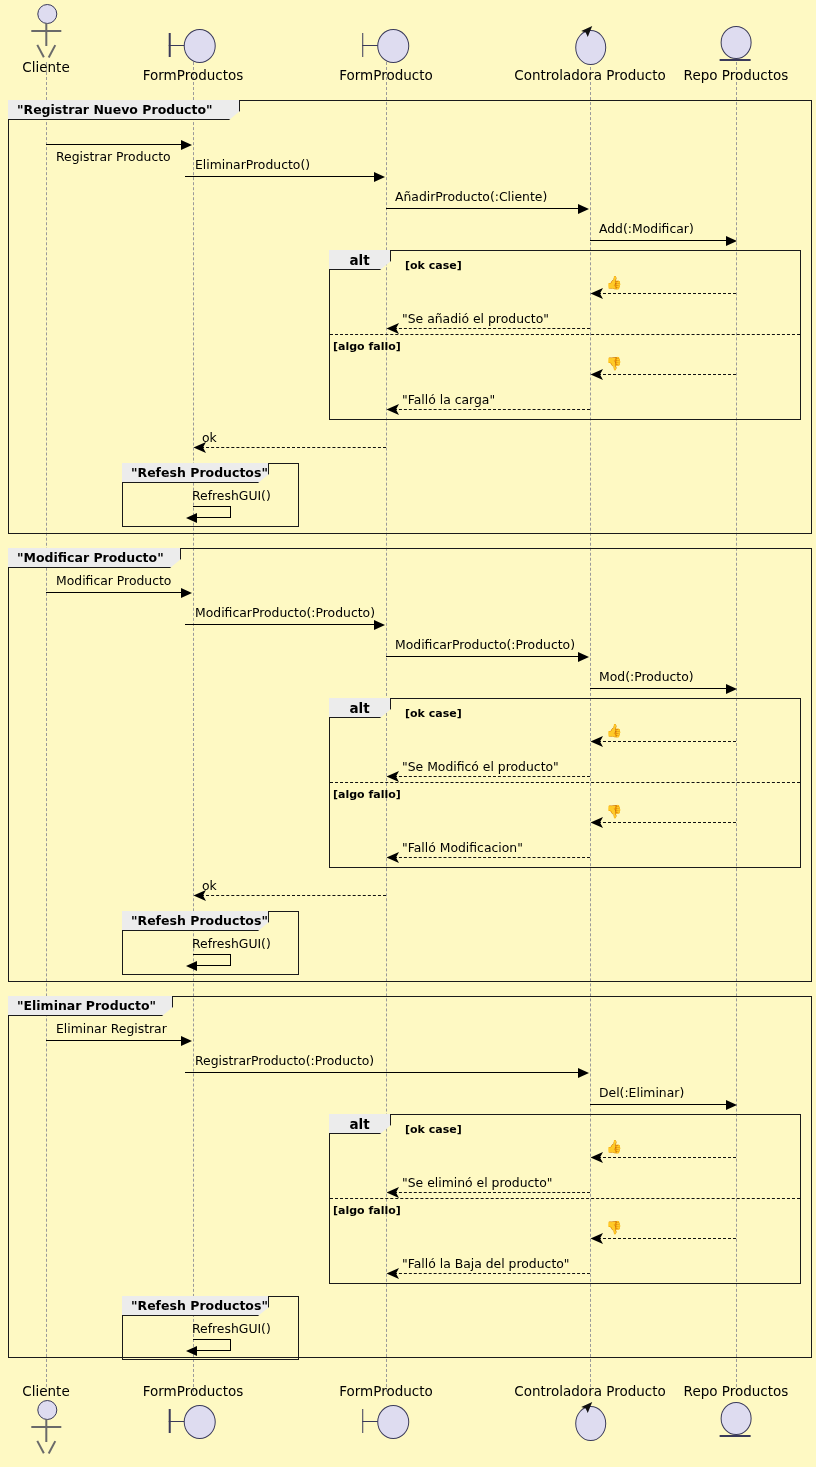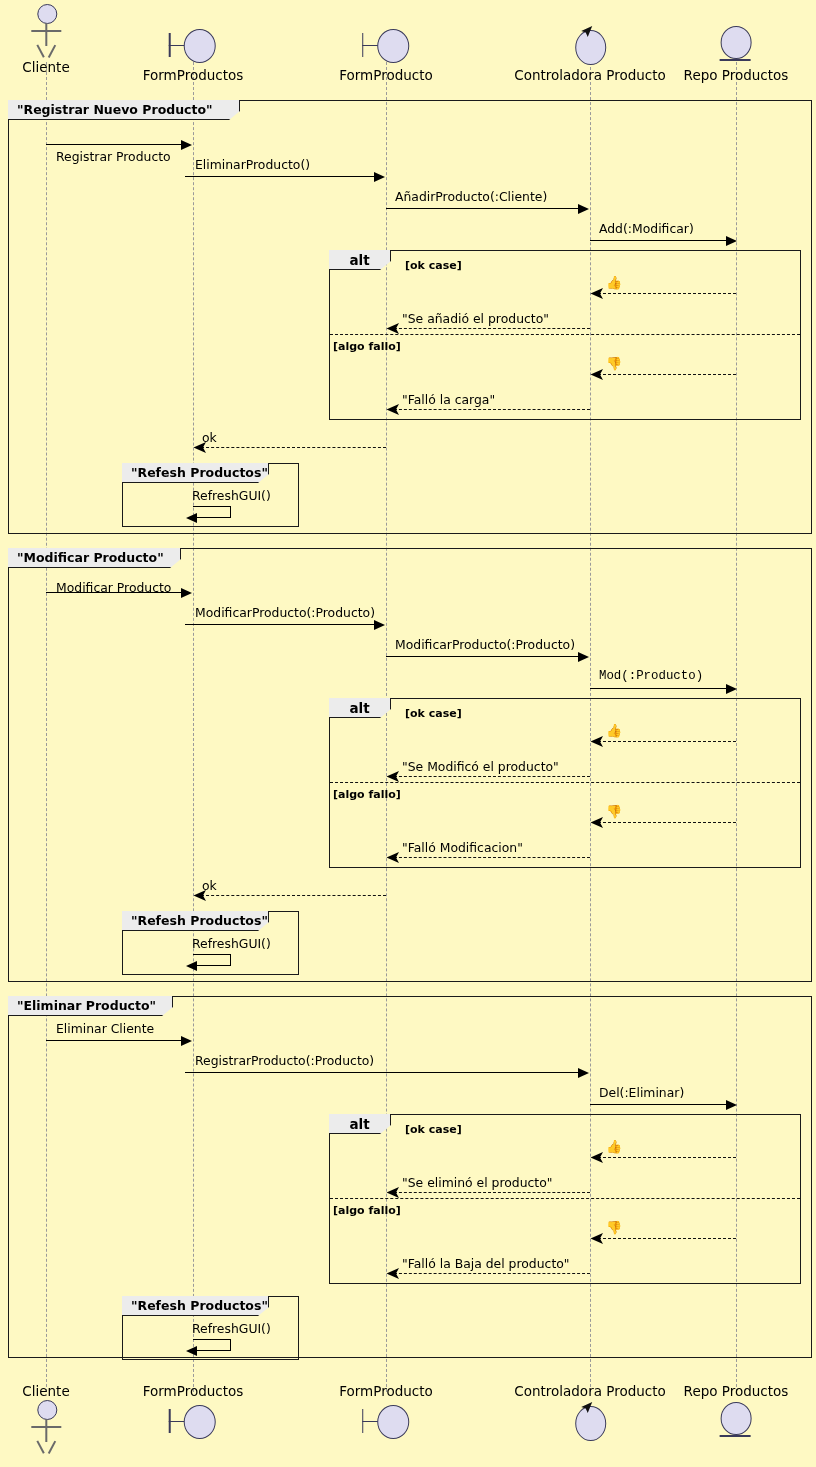--- a/index.html
+++ b/index.html
@@ -192,33 +192,33 @@
   <div class="selfcall" style="left:193px;top:506px;width:38px;height:12px;">
     <div class="top" style="width:38px;"></div>
     <div class="side" style="left:37px;height:12px;"></div>
     <div class="bot" style="top:11px;width:38px;"></div>
   </div>
   <div class="arrowhead left" style="left:186px;top:512.5px;"></div>
 
   <div class="frag" style="left:8px;top:548px;width:804px;height:434px;"></div>
   <div class="frag-tab" style="left:8px;top:548px;width:173px;">"Modificar Producto"</div>
 
-  <div class="msg-label" style="left:56px;top:574px;margin-top:7px;">Modificar Producto</div>
+  <div class="msg-label" style="left:56px;top:574px;">Modificar Producto</div>
   <div class="msg-line solid" style="left:46px;top:592px;width:136px;"></div>
   <div class="arrowhead right" style="left:181px;top:587.5px;"></div>
 
   <div class="msg-label" style="left:195px;top:606px;">ModificarProducto(:Producto)</div>
   <div class="msg-line solid" style="left:185px;top:624px;width:189px;"></div>
   <div class="arrowhead right" style="left:374px;top:619.5px;"></div>
 
   <div class="msg-label" style="left:395px;top:638px;">ModificarProducto(:Producto)</div>
   <div class="msg-line solid" style="left:386px;top:656px;width:199px;"></div>
   <div class="arrowhead right" style="left:578px;top:651.5px;"></div>
 
-  <div class="msg-label" style="left:599px;top:670px;font-family:Liberation Mono, monospace;">Mod(:Producto)</div>
+  <div class="msg-label" style="left:599px;top:670px;">Mod(:Producto)</div>
   <div class="msg-line solid" style="left:590px;top:688px;width:143px;"></div>
   <div class="arrowhead right" style="left:726px;top:683.5px;"></div>
 
   <div class="frag inner" style="left:329px;top:698px;width:472px;height:170px;"></div>
   <div class="frag-tab alt" style="left:329px;top:698px;width:62px;">alt</div>
   <div class="guard" style="left:405px;top:707px;">[ok case]</div>
   <div class="divider" style="left:330px;top:782px;width:470px;"></div>
   <div class="guard" style="left:333px;top:788px;">[algo fallo]</div>
 
   <div class="emoji" style="left:606px;top:724px;">👍</div>
@@ -257,21 +257,21 @@
   <div class="selfcall" style="left:193px;top:954px;width:38px;height:12px;">
     <div class="top" style="width:38px;"></div>
     <div class="side" style="left:37px;height:12px;"></div>
     <div class="bot" style="top:11px;width:38px;"></div>
   </div>
   <div class="arrowhead left" style="left:186px;top:960.5px;"></div>
 
   <div class="frag" style="left:8px;top:996px;width:804px;height:362px;"></div>
   <div class="frag-tab" style="left:8px;top:996px;width:165px;">"Eliminar Producto"</div>
 
-  <div class="msg-label" style="left:56px;top:1022px;">Eliminar Cliente</div>
+  <div class="msg-label" style="left:56px;top:1022px;">Eliminar Registrar</div>
   <div class="msg-line solid" style="left:46px;top:1040px;width:136px;"></div>
   <div class="arrowhead right" style="left:181px;top:1035.5px;"></div>
 
   <div class="msg-label" style="left:195px;top:1054px;">RegistrarProducto(:Producto)</div>
   <div class="msg-line solid" style="left:185px;top:1072px;width:393px;"></div>
   <div class="arrowhead right" style="left:578px;top:1067.5px;"></div>
 
   <div class="msg-label" style="left:599px;top:1086px;">Del(:Eliminar)</div>
   <div class="msg-line solid" style="left:590px;top:1104px;width:143px;"></div>
   <div class="arrowhead right" style="left:726px;top:1099.5px;"></div>

